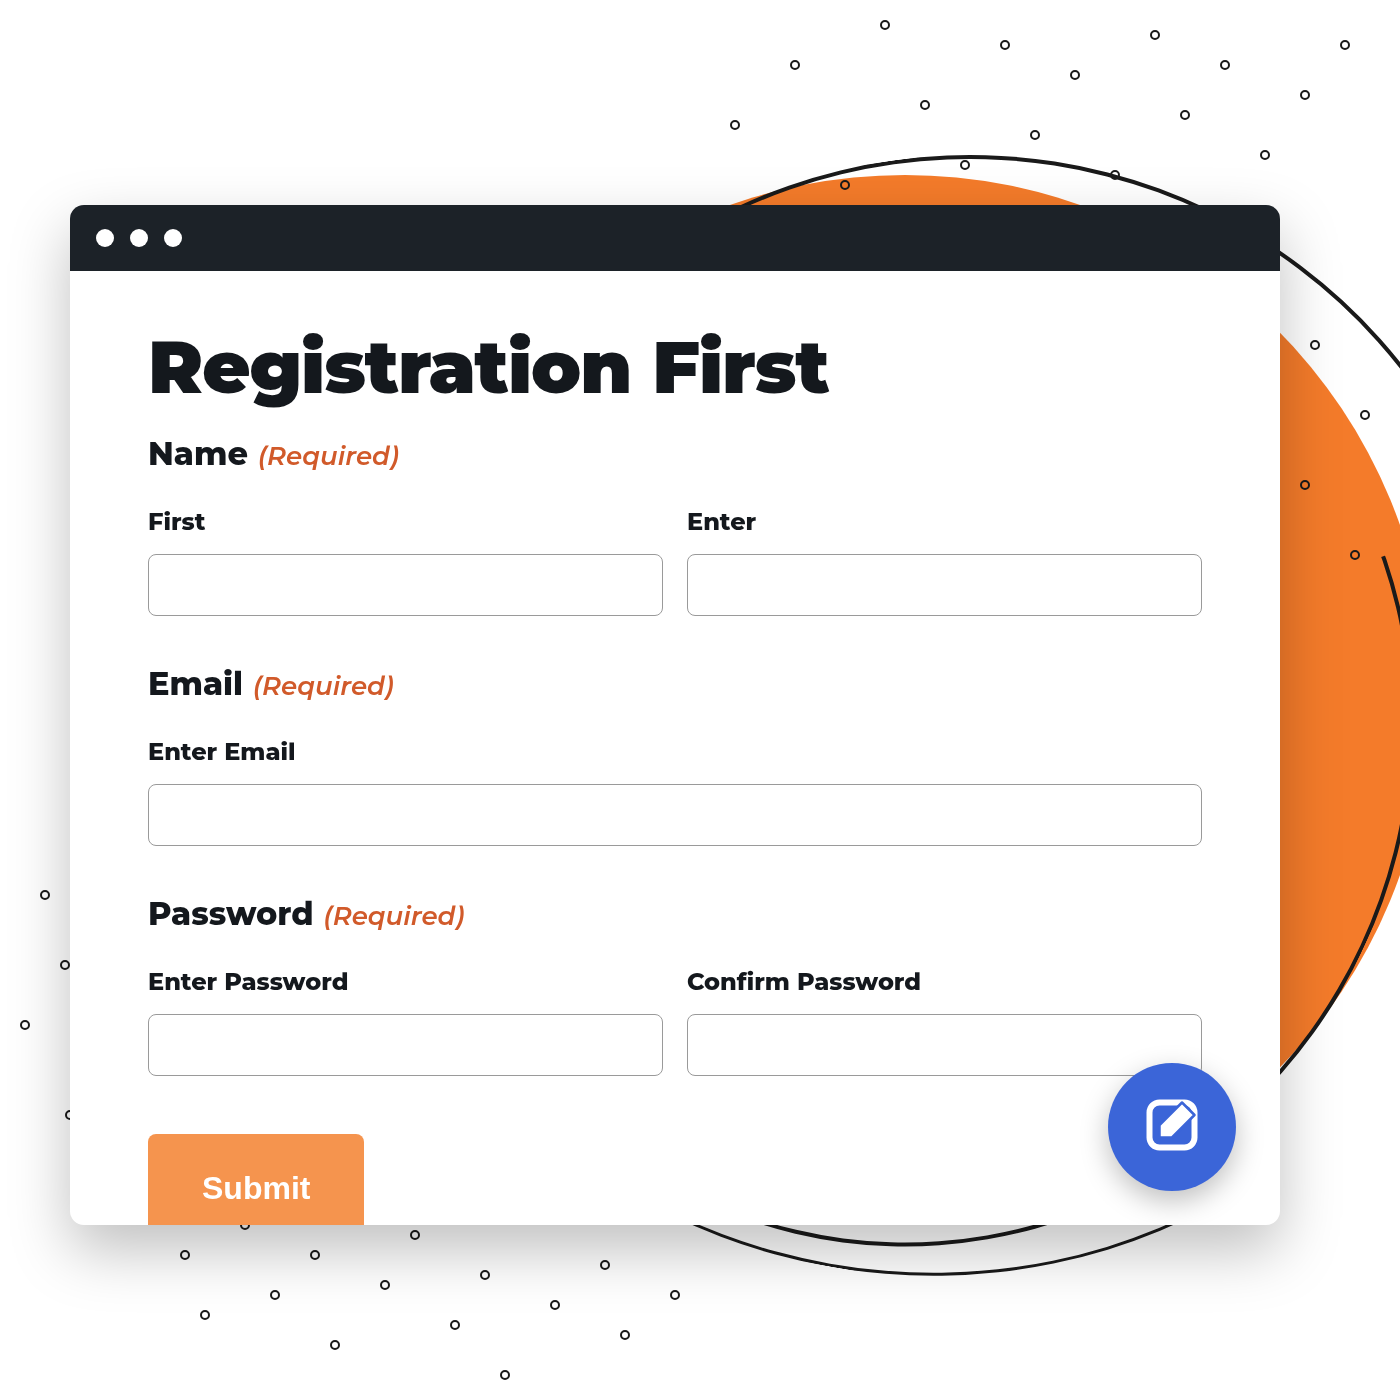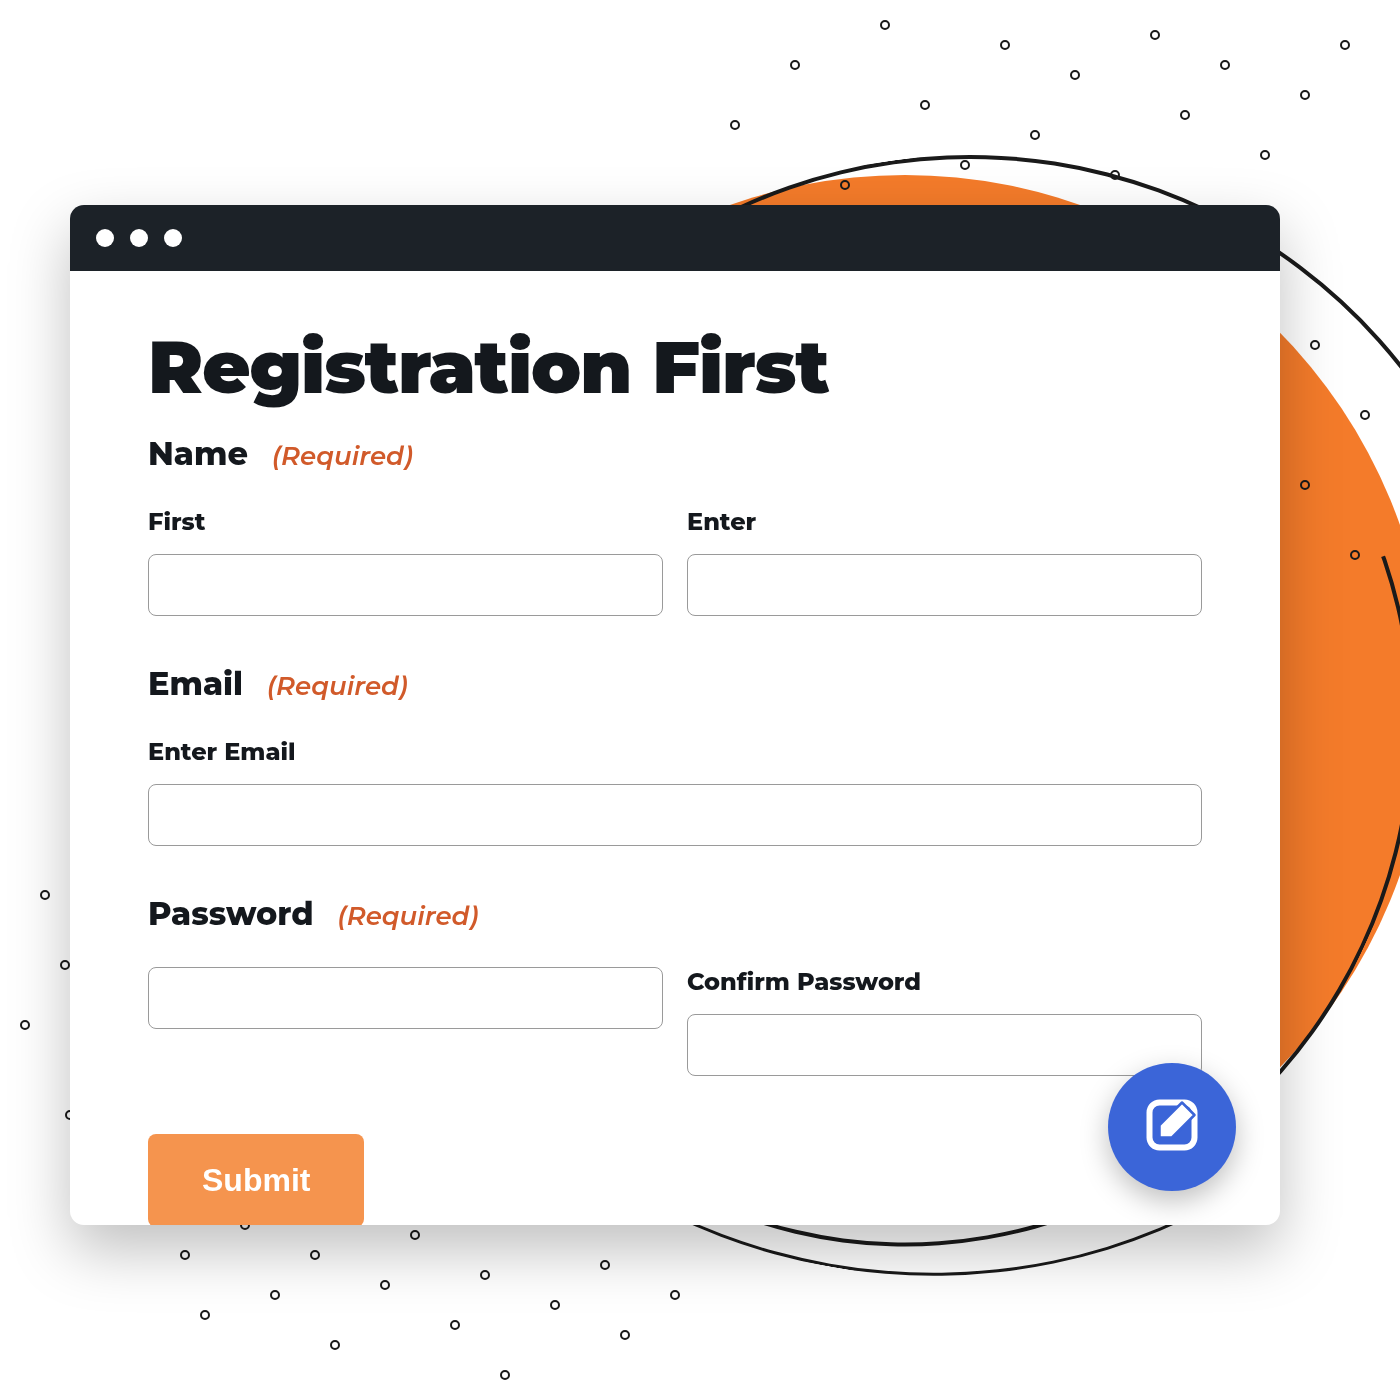--- a/index.html
+++ b/index.html
@@ -81,21 +81,21 @@
     font-size: 74px;
     font-weight: 900;
     letter-spacing: -1px;
     color: #14181d;
     margin-bottom: 22px;
   }
 
   .section-label {
     display: flex;
     align-items: baseline;
-    gap: 24px;
+    gap: 10px;
     margin-top: 14px;
     margin-bottom: 34px;
   }
   .section-label .main {
     font-size: 32px;
     font-weight: 800;
     color: #14181d;
   }
   .section-label .req {
     font-size: 26px;
@@ -132,21 +132,21 @@
     margin-top: 10px;
     display: inline-flex;
     align-items: center;
     justify-content: center;
     background: #f5944e;
     color: #ffffff;
     font-size: 32px;
     font-weight: 800;
     border: none;
     border-radius: 8px;
-    padding: 28px 54px;
+    padding: 36px 54px;
     cursor: pointer;
   }
 
   
   .fab {
     position: absolute;
     right: 44px;
     bottom: 34px;
     width: 128px;
     height: 128px;
@@ -257,20 +257,21 @@
       </div>
     </div>
 
     
     <div class="section-label">
       <span class="main">Password</span>
       <span class="req">(Required)</span>
     </div>
     <div class="row">
       <div class="col">
+        <label class="field-label">Enter Password</label>
         <input class="text-field" type="password" value="" style="">
       </div>
       <div class="col">
         <label class="field-label">Confirm Password</label>
         <input class="text-field" type="password" value="" style="">
       </div>
     </div>
 
     <button class="submit-btn">Submit</button>
   </div>

